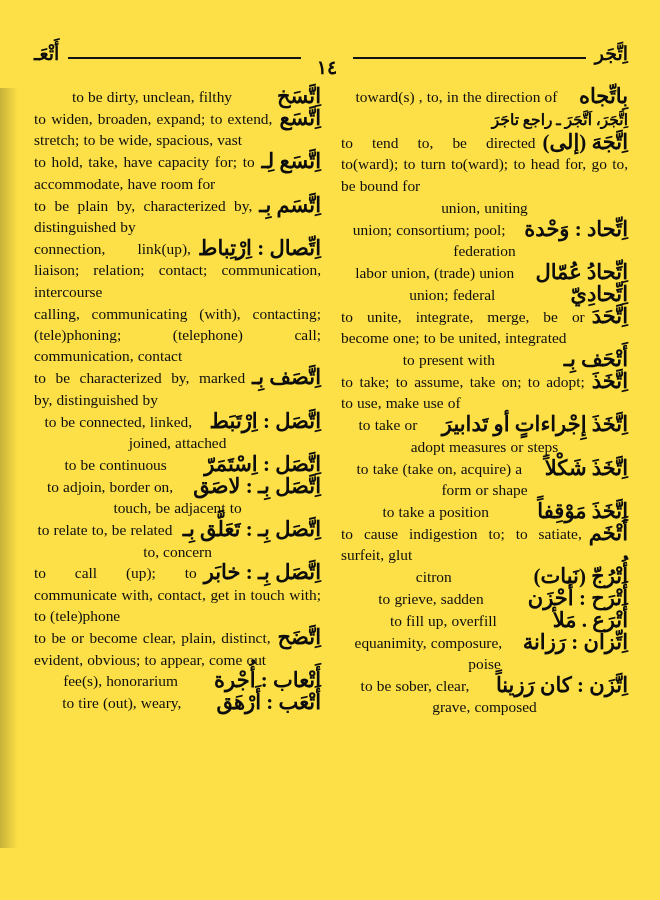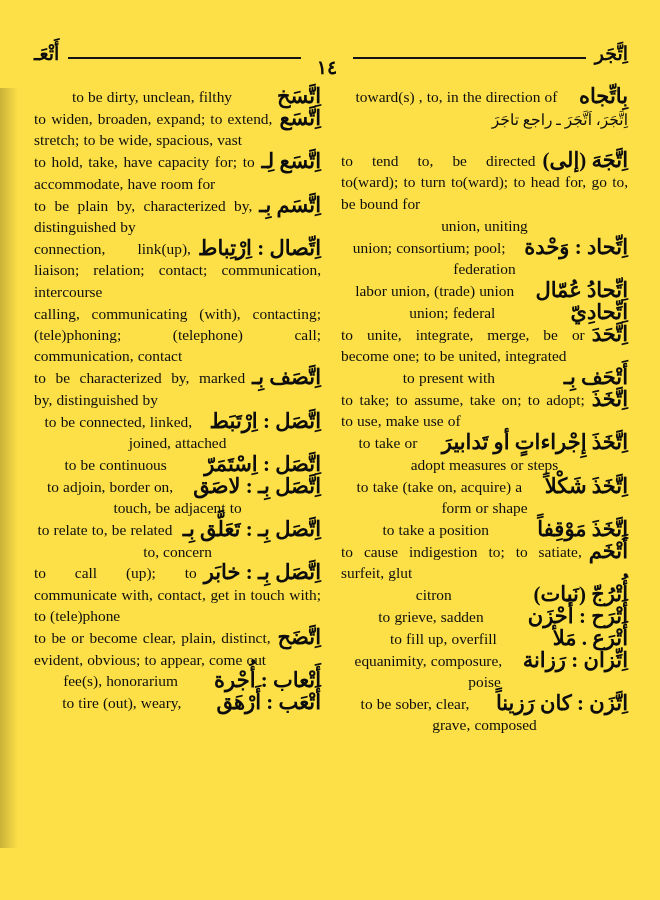--- a/index.html
+++ b/index.html
@@ -104,25 +104,25 @@
   }
   
   .entry.just .en { text-align: justify; }
   .entry.flush .en { text-align: center; }
 
   
   .ar-line {
     direction: rtl;
     unicode-bidi: isolate;
     font-size: 15.5px;
-    font-weight: 400;
+    font-weight: 700;
     line-height: 23px;
     text-align: right;
     white-space: nowrap;
-    margin-bottom: 19px;
+    margin-bottom: 1px;
   }
 
   
   .gutter-smudge {
     position: absolute;
     left: 0;
     top: 88px;
     width: 18px;
     height: 760px;
     pointer-events: none;

